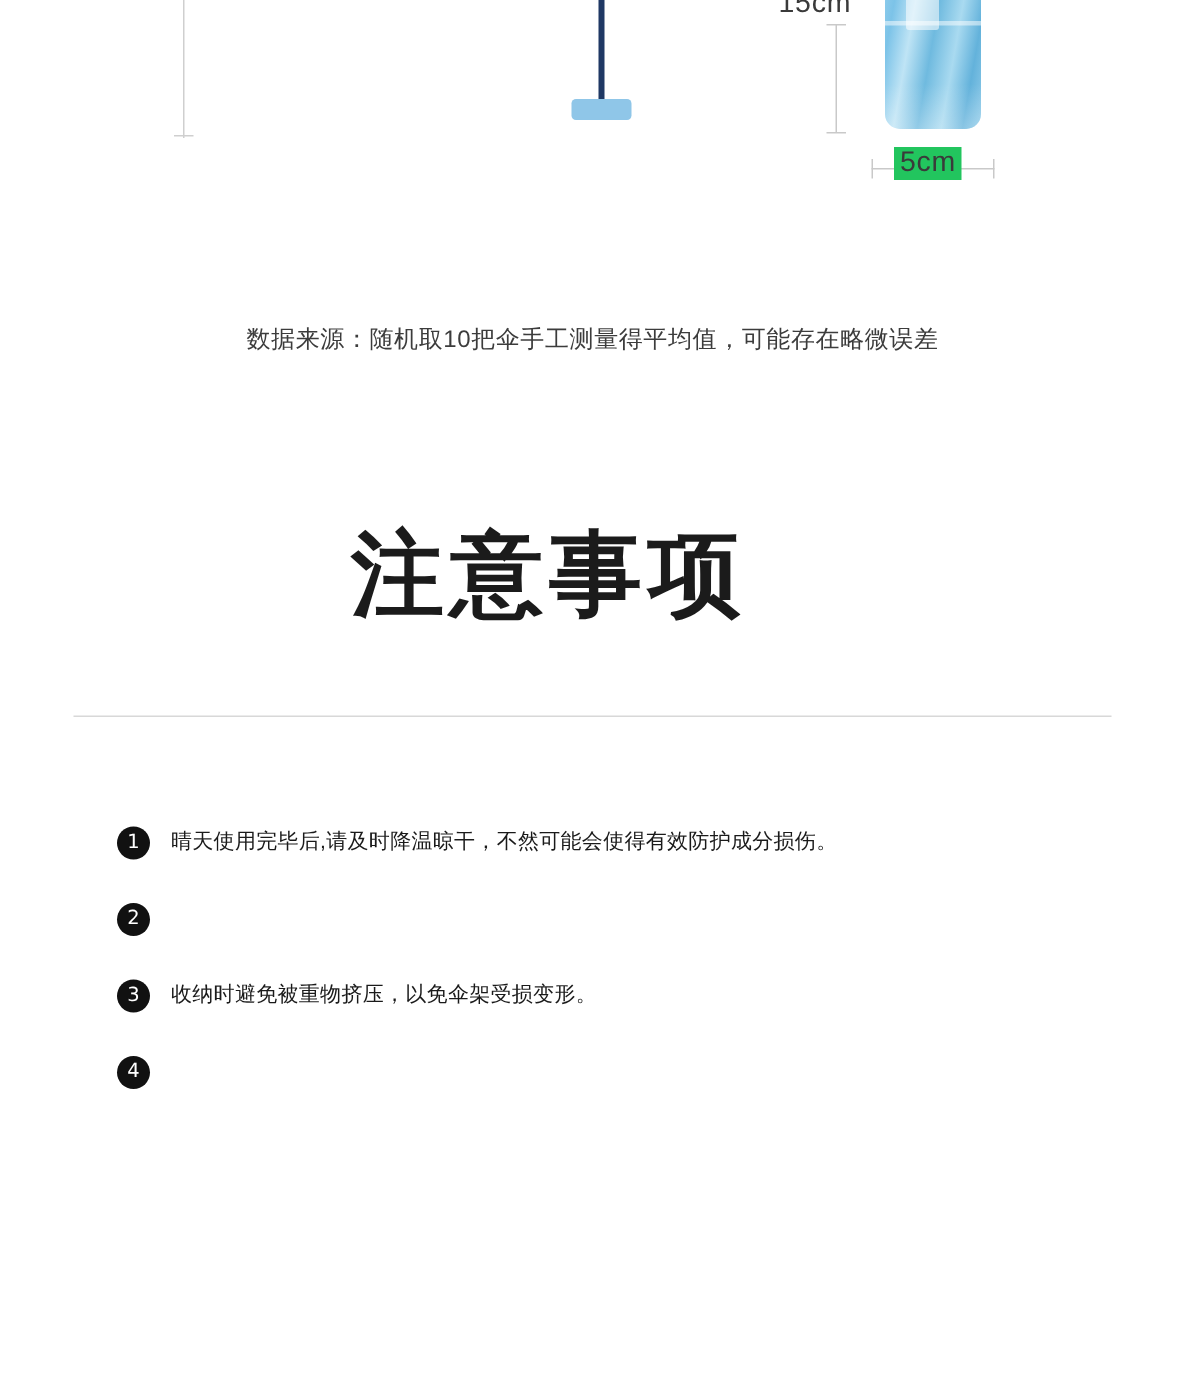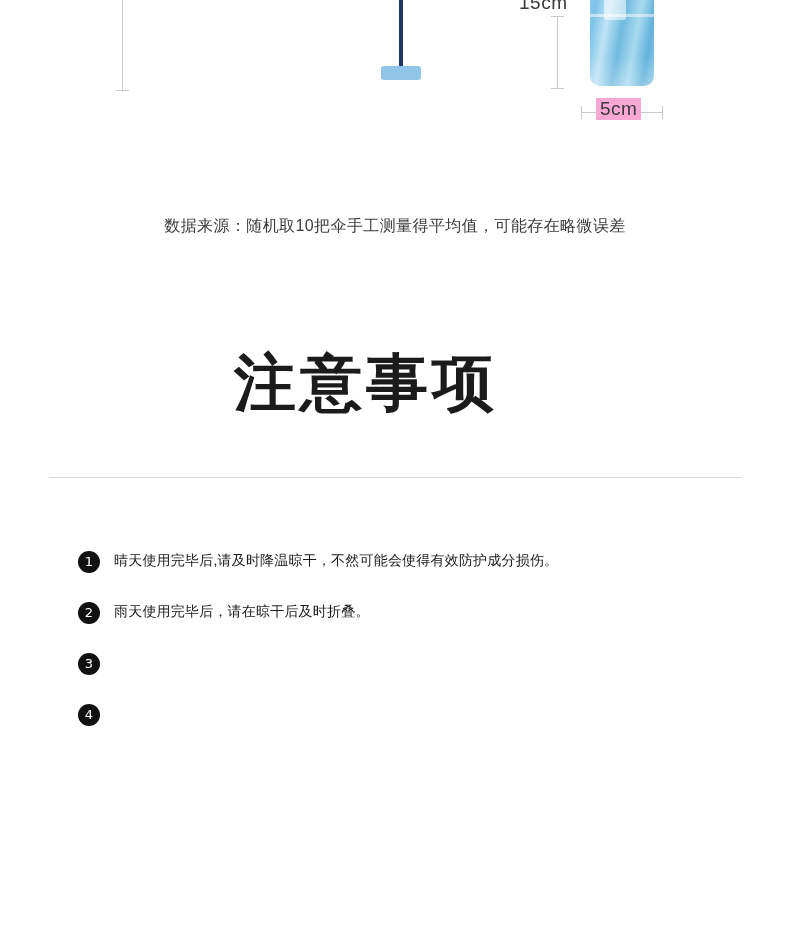--- a/index.html
+++ b/index.html
@@ -155,21 +155,21 @@
     width: 1px;
     height: 13px;
     background: #c9c9c9;
   }
   .dim5-label {
     position: absolute;
     left: 596px;
     top: 98px;
     font-size: 19px;
     color: #3a3a3a;
-    background: #f9a8d4;
+    background: #22c55e;
     padding: 0 4px;
     letter-spacing: .5px;
   }
 
   
   .source-note {
     position: absolute;
     top: 216px;
     left: 0;
     width: 790px;
@@ -268,24 +268,24 @@
 
 <div class="notices">
 
   <div class="notice">
     <div class="notice-num">1</div>
     <div class="notice-text">晴天使用完毕后,请及时降温晾干，不然可能会使得有效防护成分损伤。</div>
   </div>
 
   <div class="notice">
     <div class="notice-num">2</div>
-    <div class="notice-text">雨天使用完毕后，请在晾干后及时折叠。</div>
   </div>
 
   <div class="notice">
     <div class="notice-num">3</div>
+    <div class="notice-text">收纳时避免被重物挤压，以免伞架受损变形。</div>
   </div>
 
   <div class="notice">
     <div class="notice-num">4</div>
   </div>
 
 </div>
 
 </body></html>

